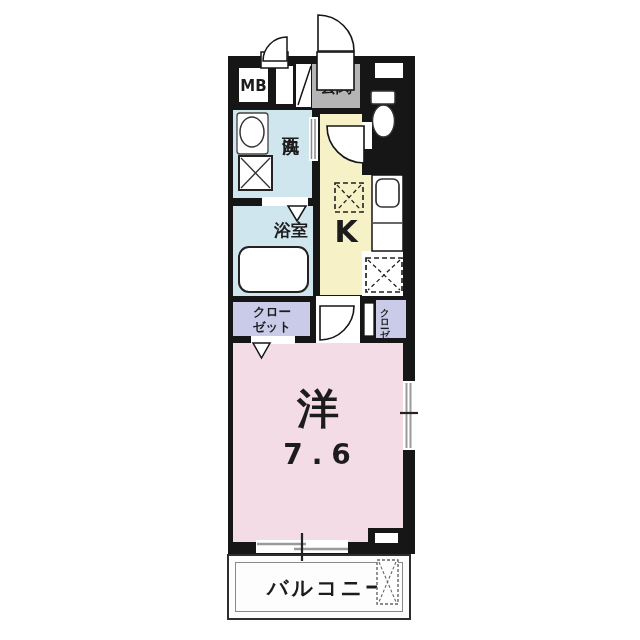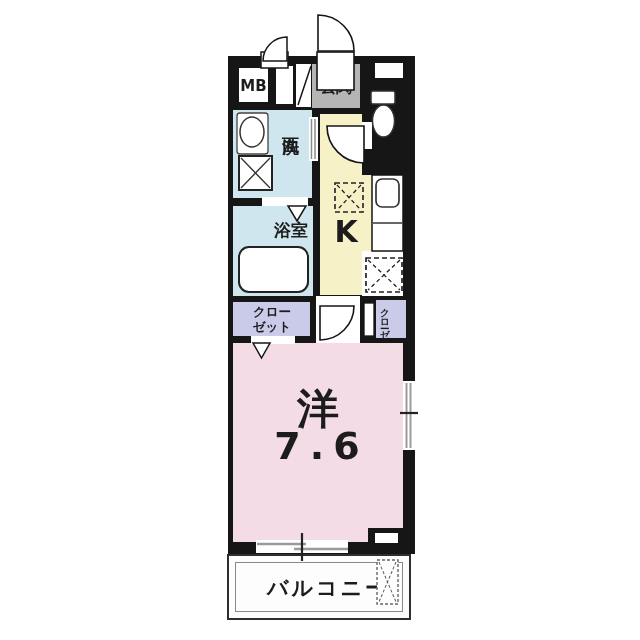--- a/index.html
+++ b/index.html
@@ -55,21 +55,21 @@
   </div>
 
   <div class="abs" style="left:316px;top:296px;width:44px;height:47px;background:#ffffff;"></div>
 
   <div class="abs" style="left: 376px; top: 300px; width: 30px; height: 38px; background-color: rgb(201, 203, 232);">
     <span class="abs room-label vtext" style="left:2px;top:1px;height:36px;font-size:9.5px;line-height:1.35;">クローゼット</span>
   </div>
 
   <div class="abs" style="left: 233px; top: 343px; width: 170px; height: 199px; background-color: rgb(243, 220, 230);">
     <span class="abs room-label center-h" style="top:38px;font-size:42px;font-weight:600;">洋</span>
-    <span class="abs room-label center-h" style="top:81px;font-size:38px;font-weight:600;letter-spacing:9px;padding-left:7px;">7.6</span>
+    <span class="abs room-label center-h" style="top:95px;font-size:28px;font-weight:600;letter-spacing:9px;padding-left:7px;">7.6</span>
   </div>
 
   <div class="abs" style="left: 368px; top: 528px; width: 47px; height: 26px; background-color: rgb(22, 22, 22);"></div>
   <div class="abs" style="left:375px;top:533px;width:23px;height:10px;background:#ffffff;"></div>
 
   <div class="abs" style="left: 227px; top: 554px; width: 184px; height: 66px; border: 2px solid rgb(46, 46, 46); background-color: rgb(253, 253, 253);">
     <div class="abs" style="left:6px;top:6px;right:6px;bottom:6px;border:1px solid #8a8a8a;"></div>
     <span class="abs room-label" style="left:38px;top:18px;font-size:21px;font-weight:600;letter-spacing:3px;">バルコニー</span>
   </div>
 

